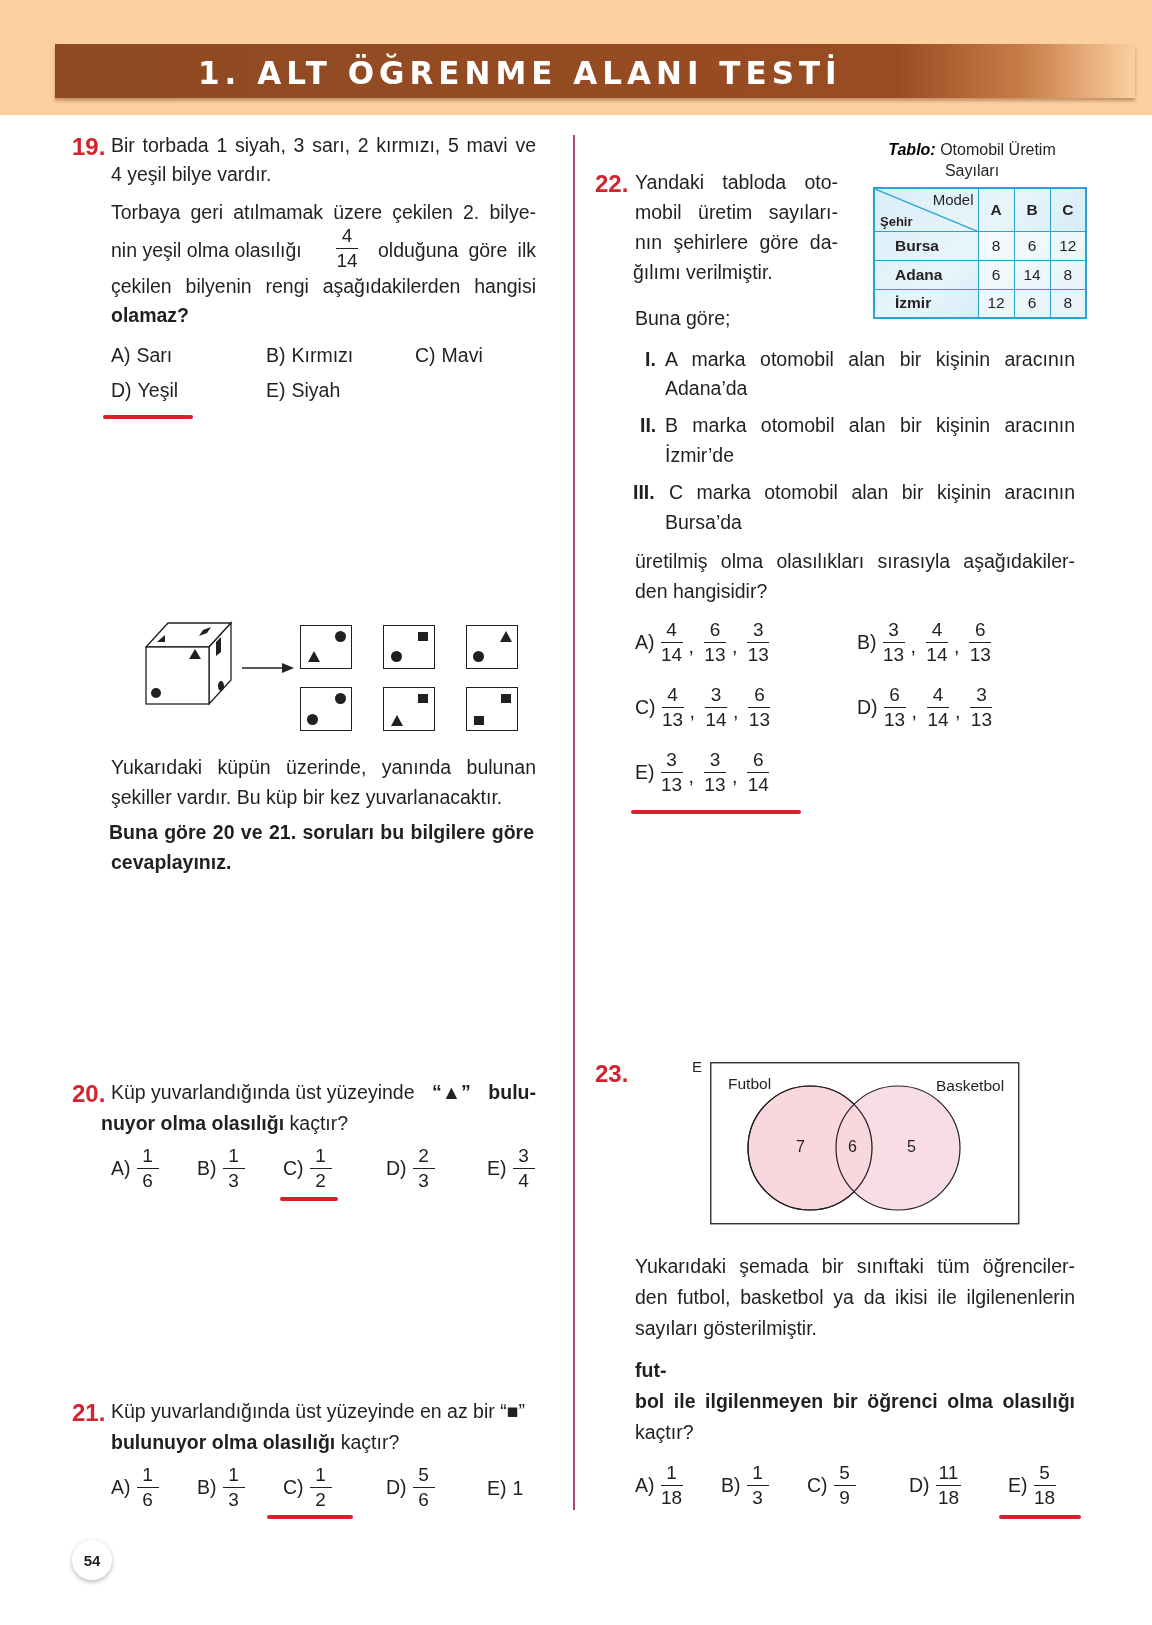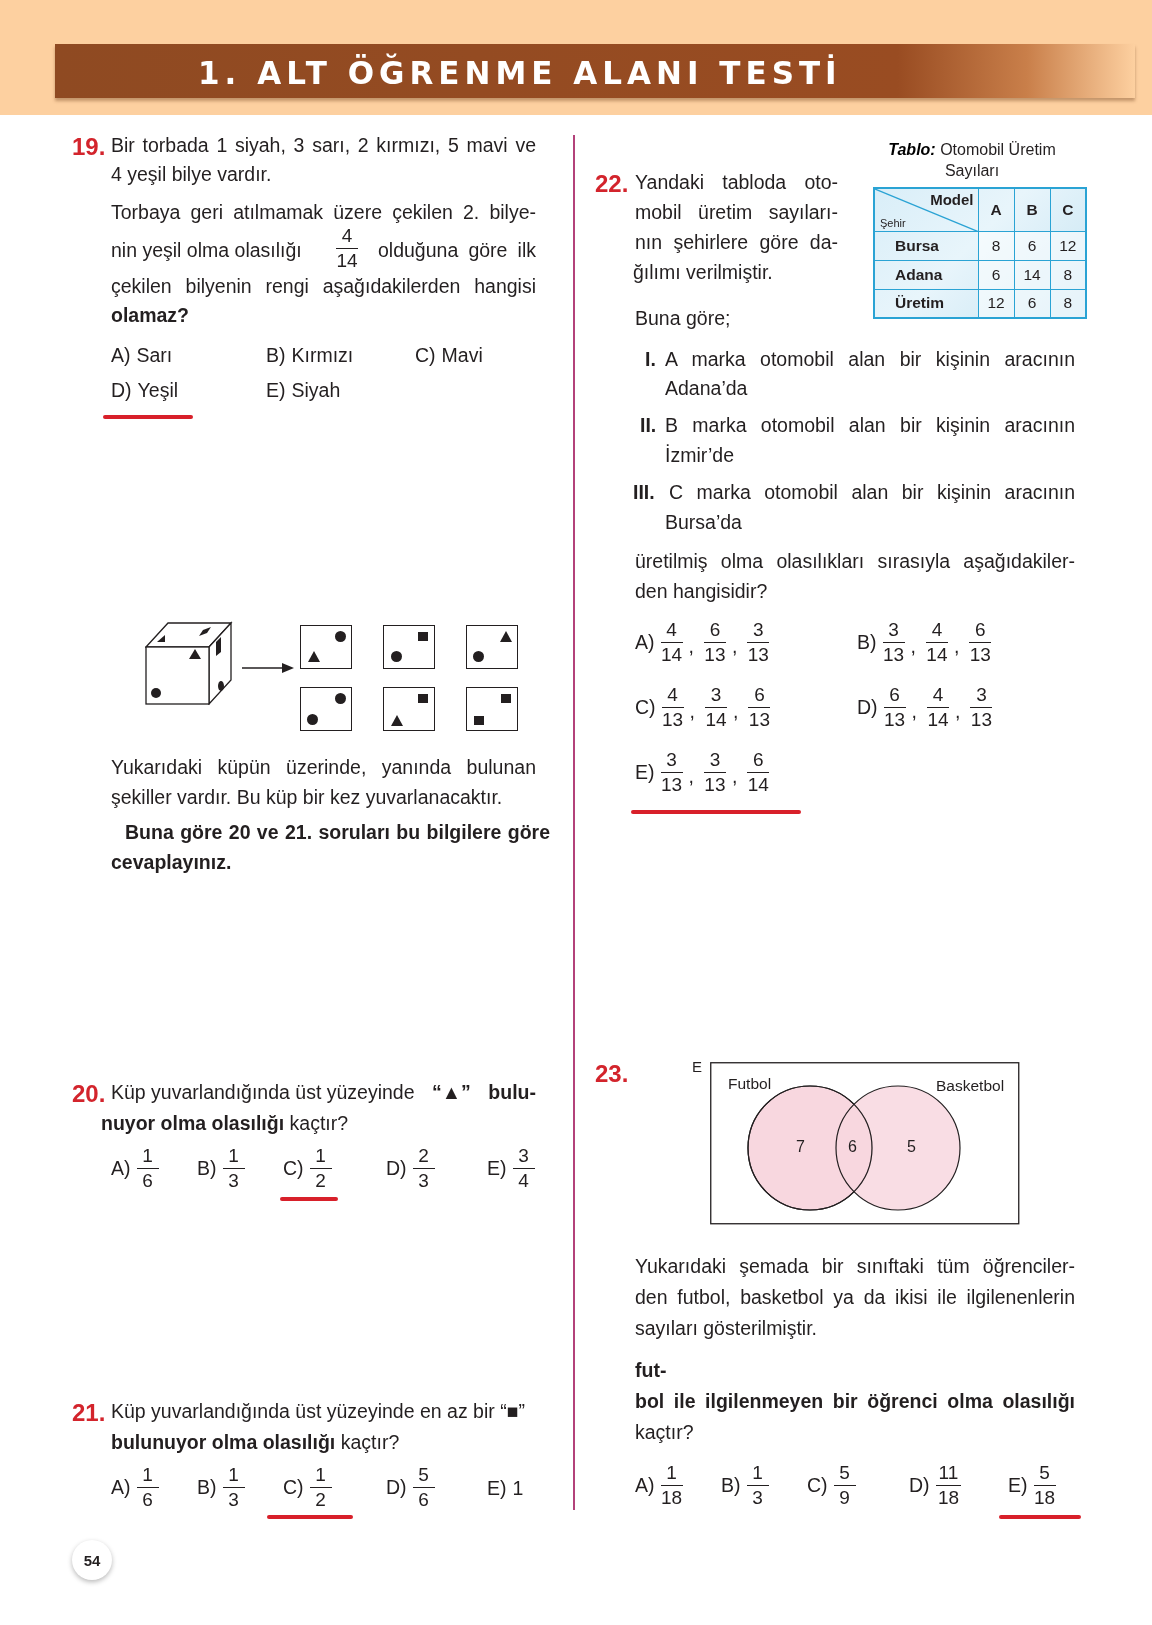--- a/index.html
+++ b/index.html
@@ -32,22 +32,22 @@
   
   .tbl-caption { position: absolute; left: 872px; top: 139px; font-size: 16px; line-height: 21px; text-align: center; width: 200px; }
   .tbl-caption .lbl { color: #000000; font-style: italic; font-weight: bold; }
   table.prod { position: absolute; left: 873px; top: 187px; border-collapse: collapse; border: 2px solid #2aa3d4;
     background: linear-gradient(135deg, #d9eef8 0%, #e8f5fb 45%, #c6e4f2 100%); font-size: 15.5px; }
   table.prod td { border: 1.5px solid #2aa3d4; text-align: center; height: 29px; }
   table.prod td.h { font-weight: bold; height: 43px; width: 36px; }
   table.prod td.city { font-weight: bold; width: 104px; text-align: left; padding-left: 20px; }
   table.prod td.val { background: rgba(255,255,255,0.55); }
   .corner { position: relative; width: 104px; height: 43px; padding: 0 !important; }
-  .corner .mdl { position: absolute; right: 4px; top: 2px; font-size: 15px; font-weight: bold; }
-  .corner .shr { position: absolute; left: 5px; bottom: 2px; font-size: 11px; font-weight: normal; }
+  .corner .mdl { position: absolute; right: 4px; top: 2px; font-size: 15px; font-weight: normal; }
+  .corner .shr { position: absolute; left: 5px; bottom: 2px; font-size: 13px; font-weight: bold; }
   .corner svg { position: absolute; left: 0; top: 0; }
 
   .box { position: absolute; border: 1.5px solid #231f20; background: #fff; }
   .shape-circle { position: absolute; width: 11px; height: 11px; border-radius: 50%; background: #231f20; }
   .shape-square { position: absolute; width: 10px; height: 9px; background: #231f20; }
   .shape-tri { position: absolute; width: 0; height: 0; border-left: 6px solid transparent; border-right: 6px solid transparent; border-bottom: 11px solid #231f20; }
 
   .page-num { position: absolute; left: 72px; top: 1540px; width: 40px; height: 40px; border-radius: 50%; background: #fff;
     box-shadow: 0 2px 5px rgba(0,0,0,0.28); font-weight: bold; font-size: 15px; display: flex; align-items: center; justify-content: center; }
 </style>
@@ -137,21 +137,21 @@
     <span class="shape-square" style="right:6px; top:6px;"></span>
     <span class="shape-tri" style="left:7px; bottom:4px;"></span>
   </div>
   <div class="box" style="left:466px; top:687px; width:52px; height:44px;">
     <span class="shape-square" style="right:6px; top:6px;"></span>
     <span class="shape-square" style="left:7px; bottom:5px;"></span>
   </div>
 
   <div class="line justify" style="left:111px; top:756px; width:425px;">Yukarıdaki küpün üzerinde, yanında bulunan</div>
   <div class="line" style="left:111px; top:786px;">şekiller vardır. Bu küp bir kez yuvarlanacaktır.</div>
-  <div class="line b justify" style="left:125px; top:821px; width:425px;">Buna göre 20 ve 21. soruları bu bilgilere göre</div>
+  <div class="line b justify" style="left:109px; top:821px; width:425px;">Buna göre 20 ve 21. soruları bu bilgilere göre</div>
   <div class="line b" style="left:111px; top:851px;">cevaplayınız.</div>
 </section>
 
 <section>
   <div class="qnum" style="left:72px; top:1080px;">20.</div>
   <div class="line" style="left:111px; top:1081px; width:425px; display:flex; justify-content:space-between;">
     <span>Küp yuvarlandığında üst yüzeyinde</span>
     <span class="b">“▲”</span>
     <span class="b">bulu-</span>
   </div>
@@ -266,21 +266,21 @@
       <td class="val">6</td>
       <td class="val">12</td>
     </tr>
     <tr>
       <td class="city">Adana</td>
       <td class="val">6</td>
       <td class="val">14</td>
       <td class="val">8</td>
     </tr>
     <tr>
-      <td class="city">Üretim</td>
+      <td class="city">İzmir</td>
       <td class="val">12</td>
       <td class="val">6</td>
       <td class="val">8</td>
     </tr>
   </tbody>
     </table>
 
   <div class="qnum" style="left:595px; top:170px;">22.</div>
   <div class="line justify" style="left:635px; top:171px; width:203px;">Yandaki tabloda oto-</div>
   <div class="line justify" style="left:635px; top:201px; width:203px;">mobil üretim sayıları-</div>

